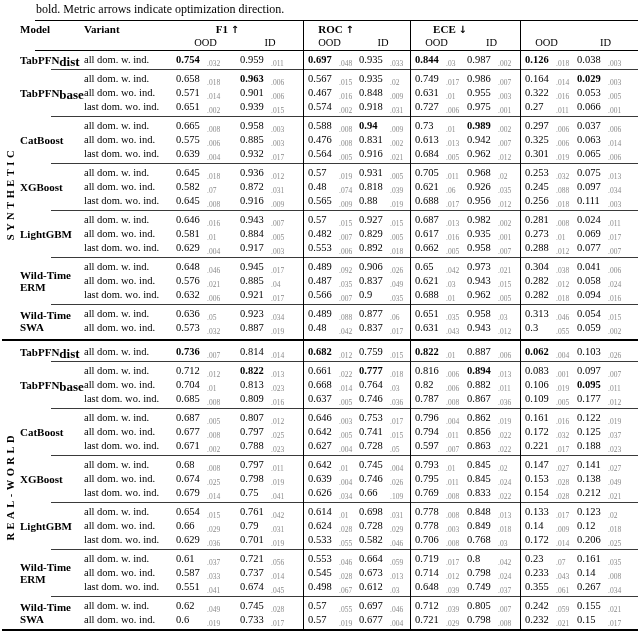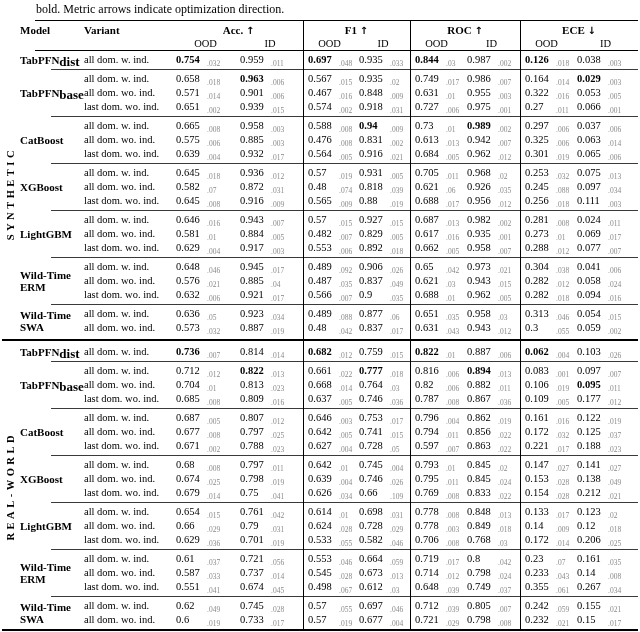--- a/index.html
+++ b/index.html
@@ -17,21 +17,21 @@
   .vline { position:absolute; top:0; bottom:0; width:1px; background:#000; z-index:2; }
   .v1 { left:301px; } .v2 { left:408px; } .v3 { left:518px; }
 
   .rule { height:1px; background:#000; }
   .rule.thick { height:2px; }
   .rule.inner { margin-left:33px; }
   .rule.sect { margin:2px 0; }
   .grule { height:1px; background:#3a3a3a; margin-left:33px; }
 
   
-  .hrow { display:flex; align-items:center; }
+  .hrow { display:flex; align-items:flex-start; }
   .hrow1 { height:16px; padding-top:2px; }
   .hrow2 { height:13px; }
   .hc { font-weight:bold; font-size:11px; line-height:13px; }
   .sp16 { width:16px; flex:none; }
   .hmodel { width:66px; flex:none; padding-left:2px; }
   .hvariant { width:90px; flex:none; }
   .hgroup { flex:none; text-align:center; }
   .hg-acc { width:129px; } .hg-f1 { width:107px; } .hg-roc { width:110px; } .hg-ece { width:118px; }
   .arrow { font-family:"DejaVu Sans",sans-serif; font-size:10px; }
   .sp172 { width:172px; flex:none; }
@@ -76,21 +76,20 @@
     <div class="vline v1"></div>
     <div class="vline v2"></div>
     <div class="vline v3"></div>
 
     <div class="rule inner"></div>
 
     <div class="hrow hrow1">
       <div class="sp16"></div>
       <div class="hc hmodel">Model</div>
       <div class="hc hvariant">Variant</div>
-      <div class="hc hgroup hg-acc"><span>Acc.</span> <span class="arrow">↑</span></div>
       <div class="hc hgroup hg-f1"><span>F1</span> <span class="arrow">↑</span></div>
       <div class="hc hgroup hg-roc"><span>ROC</span> <span class="arrow">↑</span></div>
       <div class="hc hgroup hg-ece"><span>ECE</span> <span class="arrow">↓</span></div>
     </div>
 
     <div class="hrow hrow2">
       <div class="sp172"></div>
       <div class="hsub c0" style="padding-left:0">OOD</div>
       <div class="hsub c1" style="padding-left:0">ID</div>
       <div class="hsub c2" style="padding-left:0">OOD</div>

